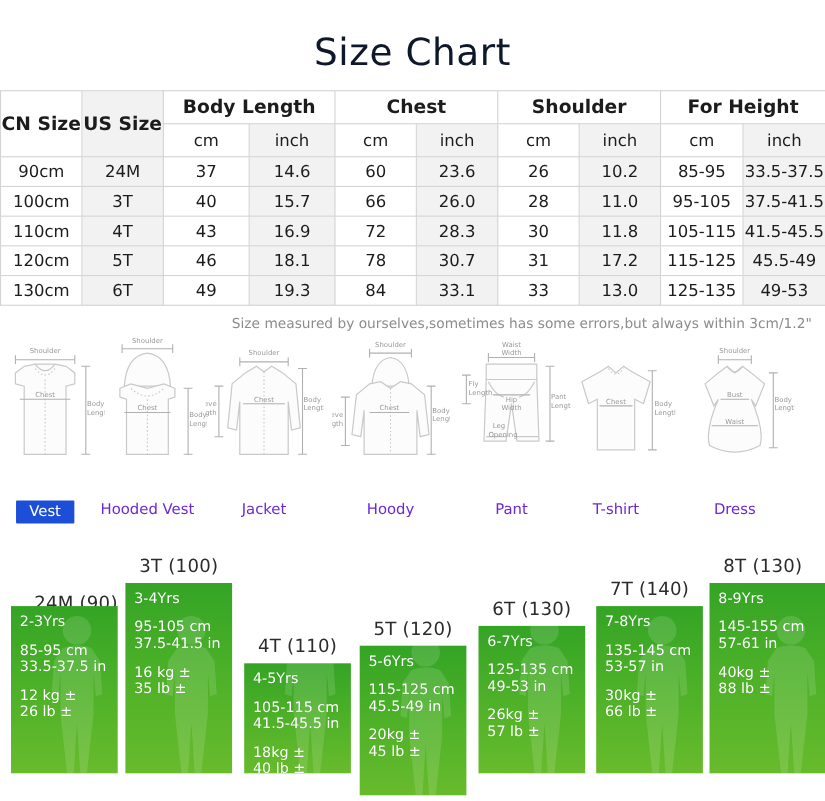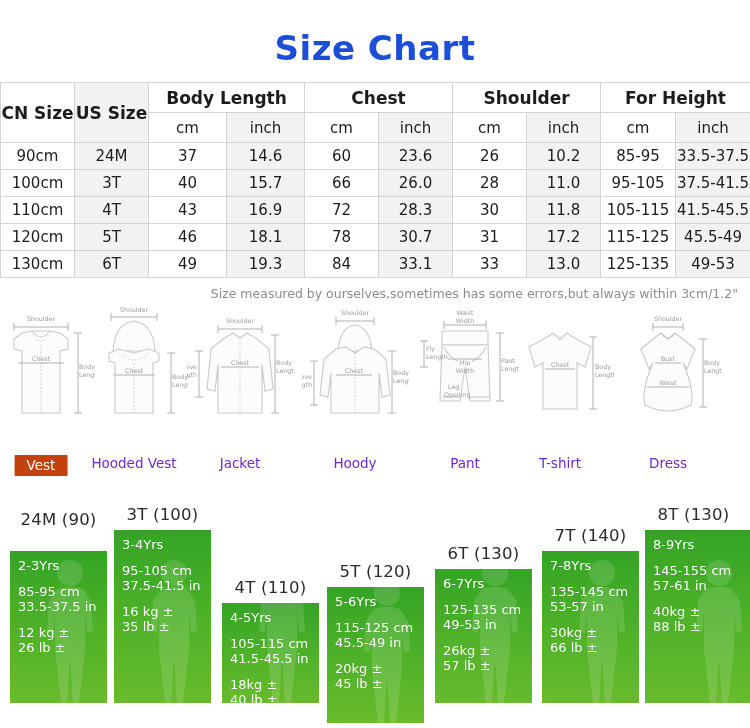--- a/index.html
+++ b/index.html
@@ -8,22 +8,22 @@
     background: #ffffff;
     font-family: "Liberation Sans", sans-serif;
     overflow: hidden;
   }
   #page { position: relative; width: 750px; height: 728px; background: #fff; }
 
   
   .title {
     text-align: center;
     font-size: 34px;
-    font-weight: 700;
-    color: #1d4ed8;
+    font-weight: 400;
+    color: #0f172a;
     letter-spacing: 0.5px;
     padding-top: 28px;
     padding-bottom: 14px;
     font-family: "DejaVu Sans", sans-serif;
   }
 
   
   .table-wrap { padding: 0 0px; }
   table.size-table {
     width: 750px;
@@ -88,21 +88,21 @@
   .glabel {
     position: absolute;
     font-size: 13.5px;
     color: #6d28d9;
     font-family: "DejaVu Sans", sans-serif;
     white-space: nowrap;
     text-align: center;
     transform: translateX(-50%);
   }
   .glabel.hl {
-    background: #c2410c;
+    background: #1d4ed8;
     color: #ffffff;
     padding: 2px 12px 3px 12px;
     border-radius: 1px;
   }
 
   
   .boxes { position: relative; height: 238px; }
   .sizebox {
     position: absolute;
     background: linear-gradient(to bottom, #34a425 0%, #4bb028 45%, #68bb2c 100%);
@@ -393,21 +393,21 @@
       <div class="glabel hl" style="left: 41px;">Vest</div>
       <div class="glabel" style="left: 134px;">Hooded Vest</div>
       <div class="glabel" style="left: 240px;">Jacket</div>
       <div class="glabel" style="left: 355px;">Hoody</div>
       <div class="glabel" style="left: 465px;">Pant</div>
       <div class="glabel" style="left: 560px;">T-shirt</div>
       <div class="glabel" style="left: 668px;">Dress</div>
     </div>
 
   <div class="boxes" id="boxes">
-      <div class="boxtitle" style="left: 10px; top: 29px; width: 97px; text-align: center;">24M (90)</div>
+      <div class="boxtitle" style="left: 10px; top: 58px; width: 97px; text-align: right;">24M (90)</div>
       <div class="sizebox" style="left: 10px; top: 70px; width: 97px; height: 152px;">
         <svg class="silhouette" width="70" height="150" viewBox="0 0 70 150">
           <g fill="#ffffff">
             <circle cx="35" cy="20" r="13"></circle>
             <path d="M22 36 Q35 31 48 36 L56 48 L58 78 L52 80 L50 58 L50 96 L44 150 L38 150 L35 104 L32 150 L26 150 L20 96 L20 58 L18 80 L12 78 L14 48 Z"></path>
           </g>
         </svg>
         <div class="boxlines">
           <div class="grpline"><span>2-3Yrs</span></div>
           <div class="grpline">

